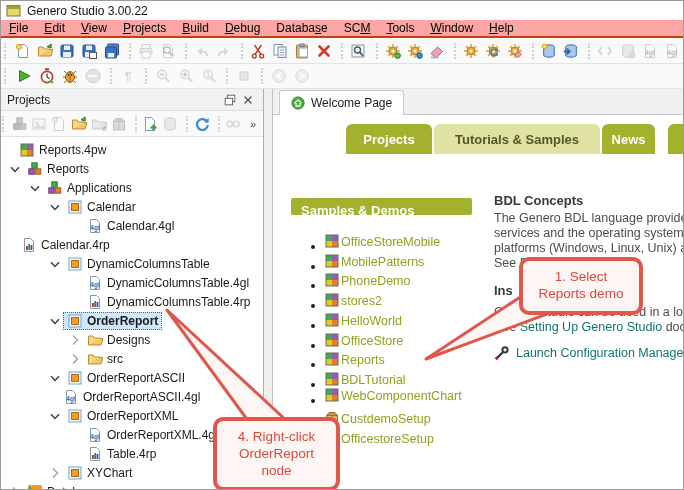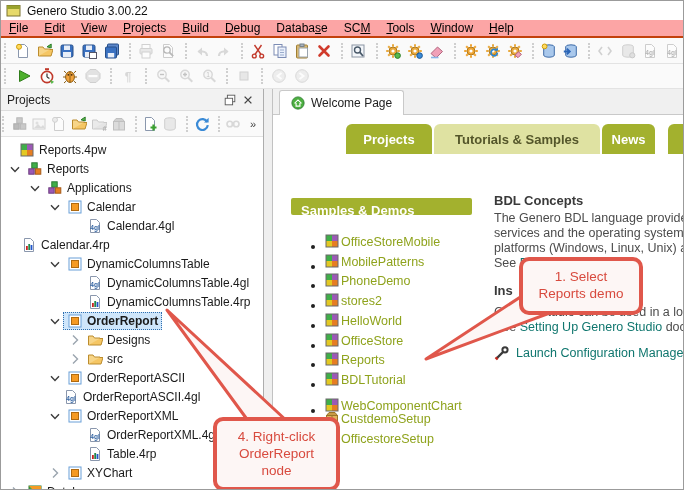--- a/index.html
+++ b/index.html
@@ -921,21 +921,21 @@
                 <svg width="16" height="16" viewBox="0 0 16 16">
                   <rect x="2" y="2" width="6" height="6" fill="#3fae49"></rect>
                   <rect x="8" y="2" width="6" height="6" fill="#9b59b6"></rect>
                   <rect x="2" y="8" width="6" height="6" fill="#e3c922"></rect>
                   <rect x="8" y="8" width="6" height="6" fill="#e67e22"></rect>
                   <rect x="2" y="2" width="12" height="12" fill="none" stroke="#6a6a6a"></rect>
                 </svg>
               </span>
               <span>BDLTutorial</span>
             </div>
-            <div class="sitem" style="top:280px">
+            <div class="sitem" style="top:270px">
               <span class="sbullet"></span>
               <span class="icn">
                 <svg width="16" height="16" viewBox="0 0 16 16">
                   <rect x="2" y="2" width="6" height="6" fill="#3fae49"></rect>
                   <rect x="8" y="2" width="6" height="6" fill="#9b59b6"></rect>
                   <rect x="2" y="8" width="6" height="6" fill="#e3c922"></rect>
                   <rect x="8" y="8" width="6" height="6" fill="#e67e22"></rect>
                   <rect x="2" y="2" width="12" height="12" fill="none" stroke="#6a6a6a"></rect>
                 </svg>
               </span>

